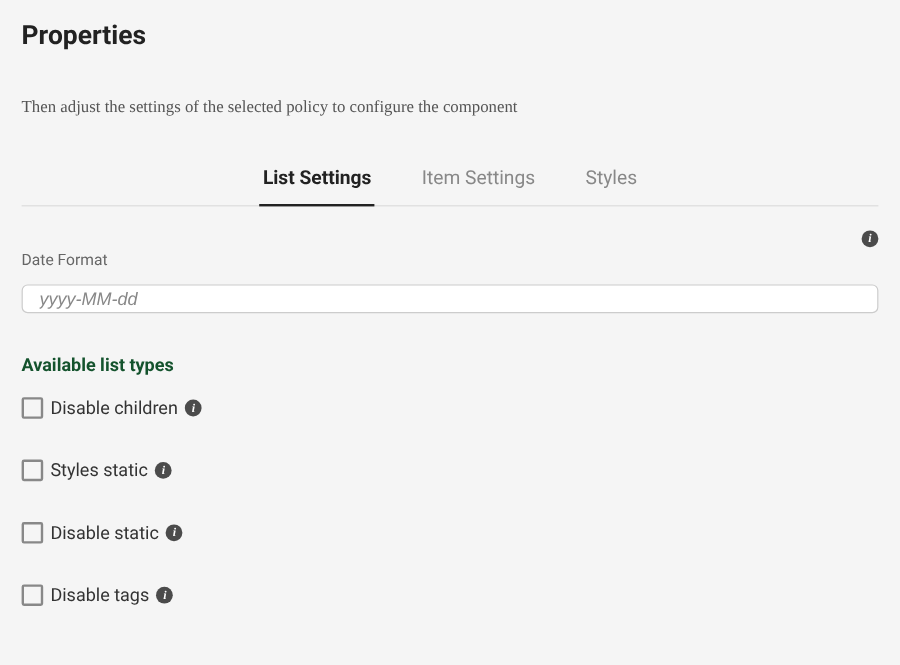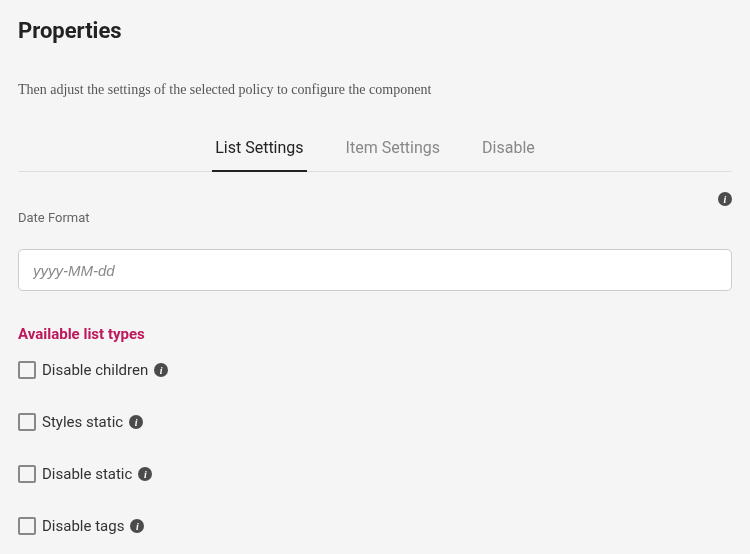--- a/index.html
+++ b/index.html
@@ -37,21 +37,21 @@
     .tab {
       font-size: 16px;
       color: #888;
       padding-bottom: 14px;
       cursor: pointer;
       font-weight: 400;
       position: relative;
     }
     .tab.active {
       color: #222;
-      font-weight: 400;
+      font-weight: 700;
     }
     .tab.active::after {
       content: '';
       position: absolute;
       left: -3px;
       right: -3px;
       bottom: -1px;
       height: 2px;
       background: #222;
     }
@@ -60,42 +60,42 @@
     }
     .info-row {
       display: flex;
       justify-content: flex-end;
       margin-bottom: 4px;
     }
     .field-label {
       font-size: 13px;
       color: #666;
       display: block;
-      margin-bottom: 24px;
+      margin-bottom: 12px;
     }
     .text-input {
       width: 100%;
-      height: 42px;
+      height: 24px;
       padding: 0 14px;
       font-size: 15px;
       font-style: italic;
       color: #a21caf;
       background: #fff;
       border: 1px solid #ccc;
       border-radius: 5px;
       outline: none;
     }
     .text-input::placeholder {
       color: #888;
       font-style: italic;
     }
     .section-heading {
       font-size: 15px;
       font-weight: 700;
-      color: #be185d;
+      color: #14532d;
       margin-top: 34px;
       margin-bottom: 18px;
     }
     .checkbox-row {
       display: flex;
       align-items: center;
       gap: 6px;
       margin-bottom: 34px;
     }
     .checkbox {
@@ -130,21 +130,21 @@
   </style>
 </head>
 <body>
 
 <h1 class="title">Properties</h1>
 <p class="subtitle">Then adjust the settings of the selected policy to configure the component</p>
 
 <div class="tabs">
   <div class="tab active">List Settings</div>
   <div class="tab">Item Settings</div>
-  <div class="tab">Disable</div>
+  <div class="tab">Styles</div>
 </div>
 
 <div class="field-wrapper">
   <div class="info-row">
     <span class="info-icon">i</span>
   </div>
   <label class="field-label">Date Format</label>
   <input type="text" class="text-input" placeholder="yyyy-MM-dd" style="">
 </div>
 

